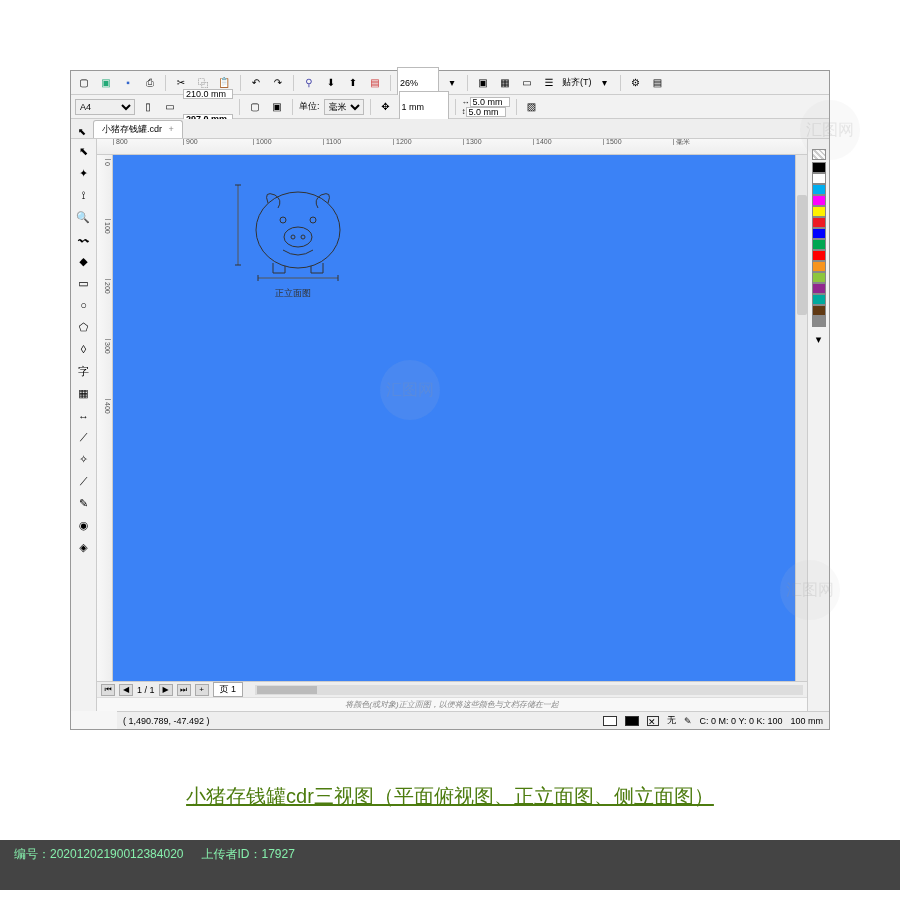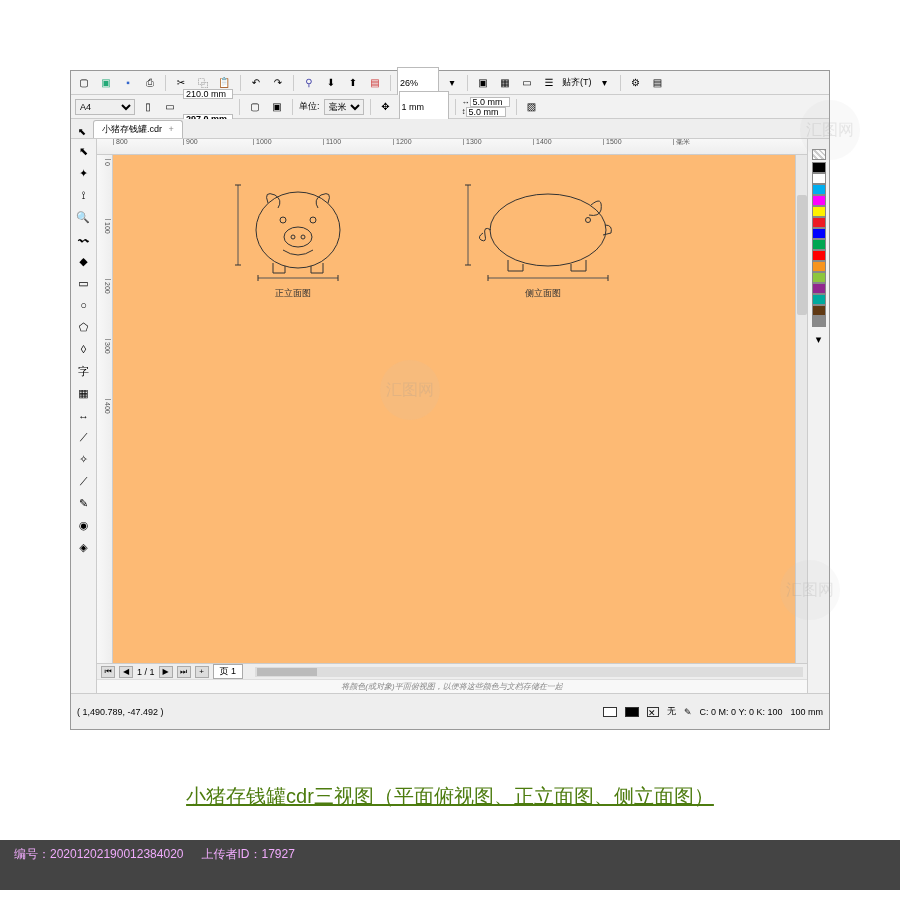--- a/index.html
+++ b/index.html
@@ -18,35 +18,35 @@
 .tab-close { color: #888; margin-left: 4px; cursor: pointer; }
 .workspace { flex: 1; display: flex; min-height: 0; }
 .toolbox { width: 26px; background: #f2f2f2; border-right: 1px solid #ccc; display: flex; flex-direction: column; align-items: center; padding: 2px 0; gap: 2px; }
 .tool { width: 20px; height: 20px; display: flex; align-items: center; justify-content: center; cursor: pointer; border: 1px solid transparent; font-size: 11px; }
 .canvas-area { flex: 1; display: flex; flex-direction: column; background: #fff; position: relative; min-width: 0; }
 .ruler-h { height: 16px; background: linear-gradient(#f8f8f8,#eee); border-bottom: 1px solid #ccc; font-size: 7px; color: #555; display: flex; align-items: flex-end; padding-left: 16px; overflow: hidden; }
 .ruler-h span { display: inline-block; width: 70px; text-align: left; border-left: 1px solid #999; padding-left: 2px; height: 6px; line-height: 6px; position: relative; top: -9px; }
 .canvas-body { flex: 1; display: flex; min-height: 0; }
 .ruler-v { width: 16px; background: linear-gradient(90deg,#f8f8f8,#eee); border-right: 1px solid #ccc; font-size: 7px; color: #555; display: flex; flex-direction: column; padding-top: 4px; }
 .ruler-v span { writing-mode: vertical-rl; height: 60px; border-top: 1px solid #999; padding-top: 2px; width: 6px; margin-left: 8px; }
-.canvas { flex: 1; background: #fdba74; position: relative; overflow: hidden; }
+.canvas { flex: 1; background: #3b82f6; position: relative; overflow: hidden; }
 .drawing { position: absolute; }
 .drawing svg { stroke: #333; fill: none; stroke-width: 1; }
 .dim-label { font-size: 9px; text-align: center; color: #333; }
 .right-panel { width: 22px; background: #f2f2f2; border-left: 1px solid #ccc; display: flex; flex-direction: column; align-items: center; gap: 2px; padding: 4px 0; }
 .color-swatch { width: 14px; height: 11px; border: 1px solid #888; cursor: pointer; }
 .scroll-h { height: 16px; background: #eee; border-top: 1px solid #ccc; display: flex; align-items: center; font-size: 9px; padding: 0 4px; gap: 4px; }
 .scroll-btn { width: 14px; height: 12px; background: #ddd; border: 1px solid #aaa; display: flex; align-items: center; justify-content: center; cursor: pointer; font-size: 8px; }
 .page-tab { background: #fff; border: 1px solid #aaa; padding: 0 6px; font-size: 9px; }
 .hint-bar { height: 14px; font-size: 8px; color: #888; text-align: center; font-style: italic; background: #f8f8f8; border-top: 1px solid #ddd; line-height: 14px; }
-.statusbar { height: 36px; background: #eee; border-top: 1px solid #ccc; display: flex; align-items: center; justify-content: space-between; padding: 0 6px; font-size: 9px; }
+.statusbar { height: 18px; background: #eee; border-top: 1px solid #ccc; display: flex; align-items: center; justify-content: space-between; padding: 0 6px; font-size: 9px; margin-left: 46px; }
 .status-right { display: flex; gap: 8px; align-items: center; }
 .fill-indicator { width: 14px; height: 10px; border: 1px solid #333; display: inline-block; }
 .caption { position: absolute; bottom: 90px; left: 0; right: 0; text-align: center; font-size: 20px; color: #4d7c0f; text-decoration: underline; }
-.meta { position: absolute; bottom: 10px; left: 0; right: 0; height: 50px; background: #444; color: #f0abfc; display: flex; align-items: flex-start; padding: 6px 14px; font-size: 12px; gap: 18px; }
+.meta { position: absolute; bottom: 10px; left: 0; right: 0; height: 50px; background: #444; color: #86efac; display: flex; align-items: flex-start; padding: 6px 14px; font-size: 12px; gap: 18px; }
 .watermark { position: absolute; width: 60px; height: 60px; border-radius: 50%; background: rgba(200,200,200,0.1); color: rgba(150,150,150,0.2); display: flex; align-items: center; justify-content: center; font-size: 16px; pointer-events: none; }
 </style>
 </head>
 <body>
 
 <div class="app">
 
 
   <div class="toolbar">
     <div class="tb-btn">▢</div>
@@ -181,59 +181,41 @@
               <path d="M50 75 Q65 85 80 75"></path>
               <path d="M40 88 L40 98 L52 98 L52 91"></path>
               <path d="M78 91 L78 98 L90 98 L90 88"></path>
               <line x1="25" y1="103" x2="105" y2="103" stroke="#555"></line>
                 <line x1="25" y1="100" x2="25" y2="106"></line>
                 <line x1="105" y1="100" x2="105" y2="106"></line>
             </svg>
             <div class="dim-label">正立面图</div>
           </div>
 
-          <div class="drawing" style="left:350px;top:20px">
-            <svg width="160" height="110" viewBox="0 0 160 110">
-              <line x1="5" y1="10" x2="5" y2="90" stroke="#555"></line>
-                <line x1="2" y1="10" x2="8" y2="10"></line>
-                <line x1="2" y1="90" x2="8" y2="90"></line>
-              <ellipse cx="85" cy="55" rx="58" ry="36"></ellipse>
-              <path d="M128 30 Q140 20 138 35 Q136 42 126 40"></path>
-              <path d="M142 50 Q150 50 148 58 L140 60"></path>
-              <circle cx="125" cy="45" r="2.5"></circle>
-              <path d="M28 55 Q20 50 22 60 Q24 68 18 65 Q14 62 20 58"></path>
-              <path d="M45 85 L45 96 L60 96 L60 89"></path>
-              <path d="M108 89 L108 96 L123 96 L123 85"></path>
-              <line x1="25" y1="103" x2="145" y2="103" stroke="#555"></line>
-                <line x1="25" y1="100" x2="25" y2="106"></line>
-                <line x1="145" y1="100" x2="145" y2="106"></line>
-            </svg>
-            <div class="dim-label">侧立面图</div>
-          </div>
 
 
           <div style="position:absolute;right:0;top:0;bottom:0;width:12px;background:#e8e8e8;border-left:1px solid #ccc">
             <div style="position:absolute;top:40px;width:10px;height:120px;background:#ccc;left:1px;border-radius:2px"></div>
           </div>
         </div>
       </div>
 
       <div class="scroll-h">
         <div class="scroll-btn">⏮</div>
         <div class="scroll-btn">◀</div>
         <span>1 / 1</span>
         <div class="scroll-btn">▶</div>
         <div class="scroll-btn">⏭</div>
         <div class="scroll-btn">+</div>
         <div class="page-tab">页 1</div>
         <div style="flex:1;height:10px;background:#ddd;margin-left:8px;position:relative">
             <div style="position:absolute;left:2px;width:60px;height:8px;background:#bbb;top:1px"></div>
           </div>
       </div>
-      <div class="hint-bar">将颜色(或对象)平面俯视图，以便将这些颜色与文档存储在一起</div>
+      <div class="hint-bar">将颜色(或对象)正立面图，以便将这些颜色与文档存储在一起</div>
     </div>
 
     <div class="right-panel">
       <div style="writing-mode:vertical-rl;font-size:9px;color:#555;margin-bottom:4px">对象属性</div>
       <div class="color-swatch" style="background:repeating-linear-gradient(45deg,#fff,#fff 2px,#ccc 2px,#ccc 4px)"></div>
       <div id="swatches">
           <div class="color-swatch" style="background: rgb(0, 0, 0);"></div>
           <div class="color-swatch" style="background: rgb(255, 255, 255);"></div>
           <div class="color-swatch" style="background: rgb(0, 174, 239);"></div>
           <div class="color-swatch" style="background: rgb(255, 0, 255);"></div>

